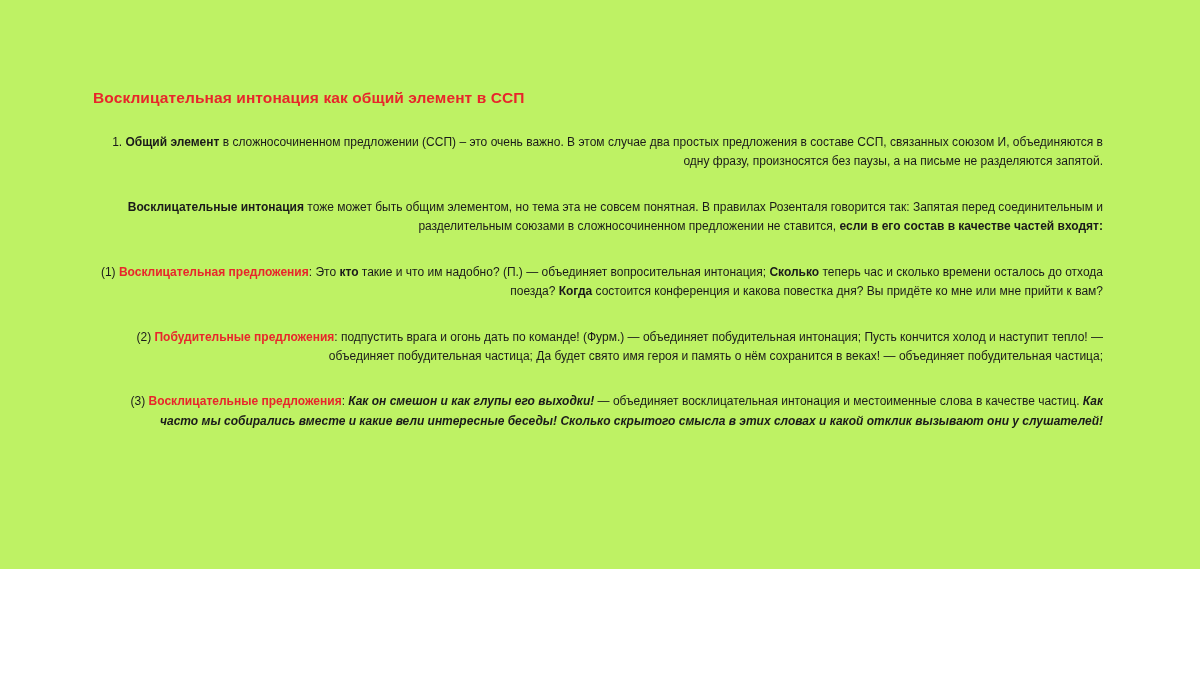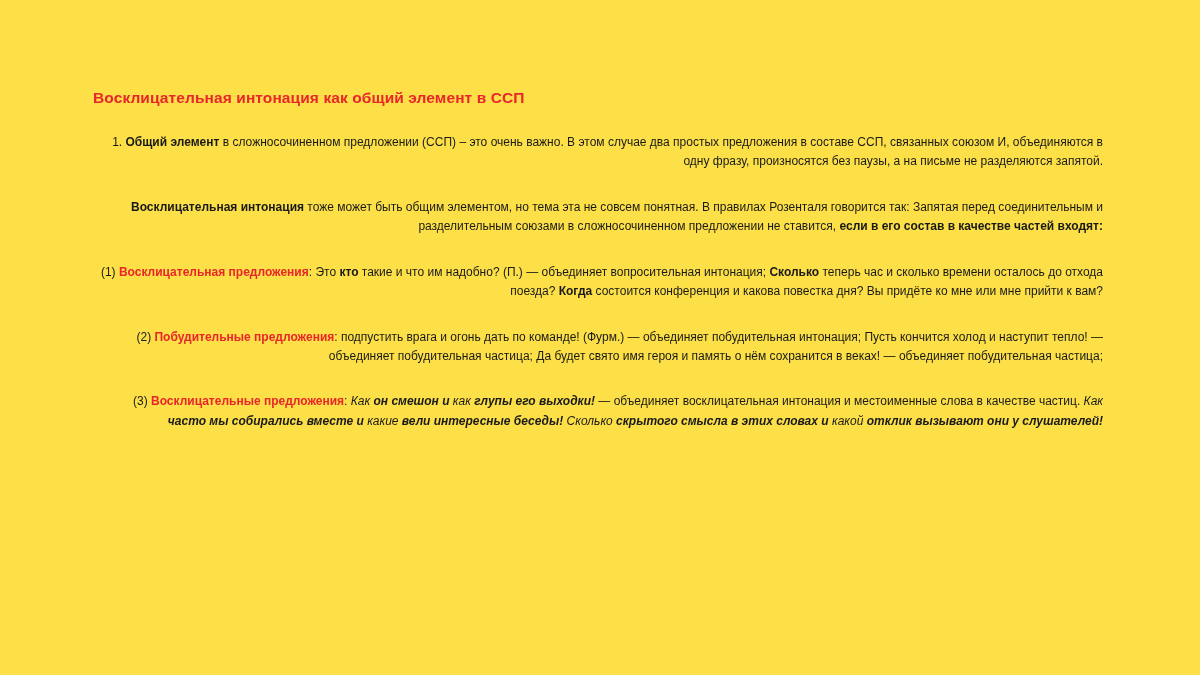--- a/index.html
+++ b/index.html
@@ -10,22 +10,22 @@
   body {
     width: 1200px;
     height: 675px;
     overflow: hidden;
     font-family: "Liberation Sans", sans-serif;
     color: #1a1a1a;
   }
   .page {
     position: relative;
     width: 1200px;
-    height: 675px;
-    background: #fde047;
+    height: 569px;
+    background: #bef264;
     box-sizing: border-box;
     padding-left: 16px;
   }
   .content {
     position: absolute;
     left: 93px;
     top: 88px;
     width: 1010px;
   }
   .doc-title {
@@ -52,34 +52,34 @@
   .redb {
     color: #e8262b;
     font-weight: bold;
   }
   .i {
     font-style: italic;
     font-weight: bold;
   }
   .ib {
     font-style: italic;
-    font-weight: normal;
+    font-weight: bold;
   }
   .clipped {
     overflow: hidden;
   }
 </style>
 </head>
 <body>
 
 <div class="page">
   <div class="content">
 
     <h1 class="doc-title">Восклицательная интонация как общий элемент в ССП</h1>
 
     <p class="para" id="p1">1. <span class="b">Общий элемент</span> в сложносочиненном предложении (ССП) – это очень важно. В этом случае два простых предложения в составе ССП, связанных союзом И, объединяются в одну фразу, произносятся без паузы, а на письме не разделяются запятой.</p>
-    <p class="para" id="p2"><span class="b">Восклицательная интонация</span> тоже может быть общим элементом, но тема эта не совсем понятная. В правилах Розенталя говорится так: Запятая перед соединительным и разделительным союзами в сложносочиненном предложении не ставится, <span class="b">если в его состав в качестве частей входят:</span></p>
+    <p class="para" id="p2"><span class="b">Восклицательные интонация</span> тоже может быть общим элементом, но тема эта не совсем понятная. В правилах Розенталя говорится так: Запятая перед соединительным и разделительным союзами в сложносочиненном предложении не ставится, <span class="b">если в его состав в качестве частей входят:</span></p>
     <p class="para" id="p3">(1) <span class="redb">Восклицательная предложения</span>: Это <span class="b">кто</span> такие и что им надобно? (П.) — объединяет вопросительная интонация; <span class="b">Сколько</span> теперь час и сколько времени осталось до отхода поезда? <span class="b">Когда</span> состоится конференция и какова повестка дня? Вы придёте ко мне или мне прийти к вам?</p>
     <p class="para" id="p4">(2) <span class="redb">Побудительные предложения</span>: подпустить врага и огонь дать по команде! (Фурм.) — объединяет побудительная интонация; Пусть кончится холод и наступит тепло! — объединяет побудительная частица; Да будет свято имя героя и память о нём сохранится в веках! — объединяет побудительная частица;</p>
     <p class="para clipped" id="p5">(3) <span class="redb">Восклицательные предложения</span>: <span class="ib">Как</span><span class="i"> он смешон и </span><span class="ib">как</span><span class="i"> глупы его выходки!</span> — объединяет восклицательная интонация и местоименные слова в качестве частиц. <span class="ib">Как</span><span class="i"> часто мы собирались вместе и </span><span class="ib">какие</span><span class="i"> вели интересные беседы! </span><span class="ib">Сколько</span><span class="i"> скрытого смысла в этих словах и </span><span class="ib">какой</span><span class="i"> отклик вызывают они у слушателей!</span></p>
 
   </div>
 </div>
 
 </body></html>

